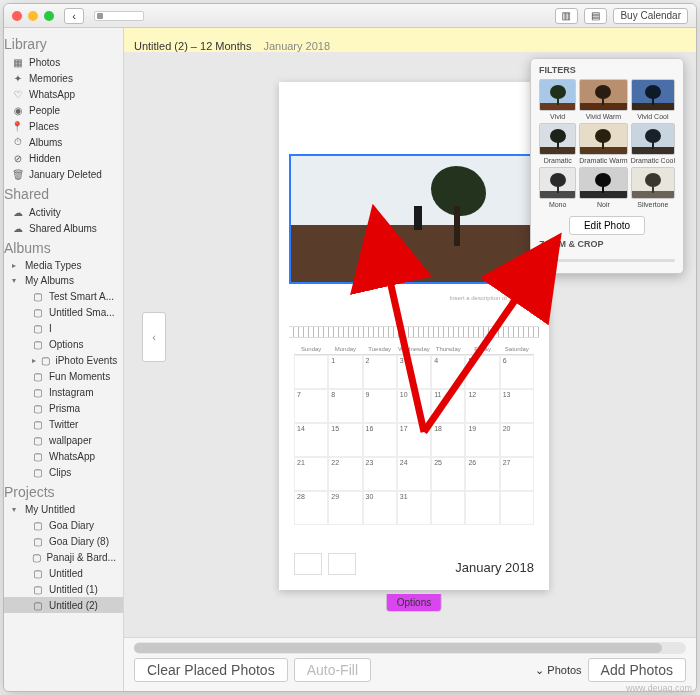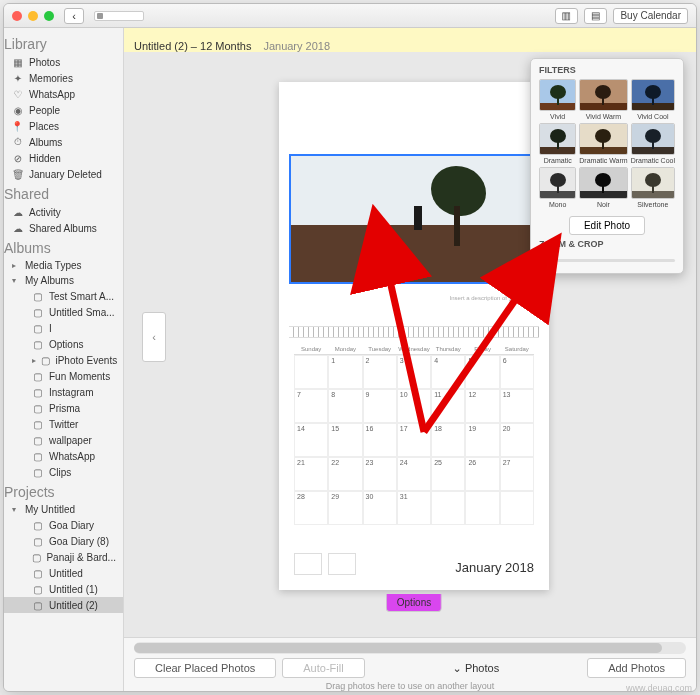--- a/index.html
+++ b/index.html
@@ -61,21 +61,21 @@
 .zoom-slider{width:100%;height:14px;position:relative;margin-top:2px;}
 .zoom-slider .track{position:absolute;left:0;right:0;top:6px;height:3px;background:#ddd;border-radius:2px;}
 .zoom-slider .knob{position:absolute;left:0;top:1px;width:11px;height:11px;background:#fff;border:1px solid #aaa;border-radius:50%;}
 
 .arrow{position:absolute;pointer-events:none;}
 
 .bottom{position:absolute;left:120px;right:0;bottom:0;height:54px;background:#f6f6f6;border-top:1px solid #d6d6d6;}
 .scroll-h{height:12px;margin:4px 10px 0;background:#e6e6e6;border-radius:6px;position:relative;}
 .scroll-h .thumb{position:absolute;left:0;top:1px;height:10px;right:24px;background:#c8c8c8;border-radius:5px;}
 .btnbar{display:flex;align-items:center;gap:6px;padding:4px 10px;}
-.pillbtn{padding:3px 20px;border:1px solid #ccc;border-radius:3px;background:#fff;font-size:11px;color:#555;}
+.pillbtn{padding:3px 12px;border:1px solid #ccc;border-radius:3px;background:#fff;font-size:14px;color:#555;}
 .pillbtn.dis{color:#bbb;}
 .hint{text-align:center;font-size:9px;color:#999;margin-top:-1px;}
 .watermark{position:absolute;right:8px;bottom:2px;font-size:9px;color:#bbb;}
 </style>
 </head>
 <body>
 
 <div class="window">
 
   <div class="titlebar">
@@ -413,20 +413,19 @@
     </svg>
   </div>
 
   <div class="bottom">
     <div class="scroll-h">
         <div class="thumb"></div>
       </div>
     <div class="btnbar">
       <div class="pillbtn">Clear Placed Photos</div>
       <div class="pillbtn dis">Auto-Fill</div>
-      <div style="flex:1;text-align:center;">⌄ <span>Photos</span></div>
+      <div style="flex:1;text-align:right;">⌄ <span>Photos</span></div>
       <div class="pillbtn">Add Photos</div>
     </div>
-    <div class="hint">Drag photos here to use on another layout</div>
   </div>
 
 </div>
 <div class="watermark">www.deuaq.com</div>
 
 </body></html>

